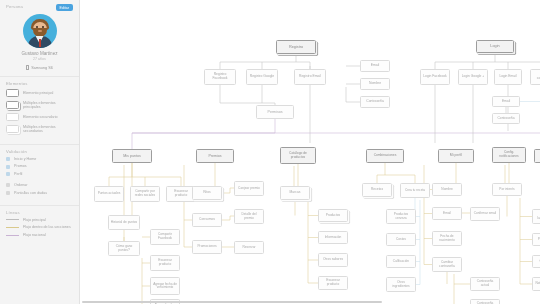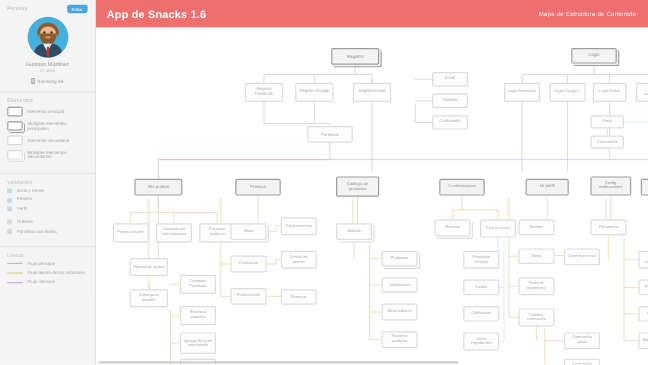--- a/index.html
+++ b/index.html
@@ -206,24 +206,20 @@
             <span class="legend-label">Flujo dentro de las secciones</span>
           </div>
           <div class="line-row">
             <span class="lseg" style="border-top: 1px solid rgb(201, 179, 211);"></span>
             <span class="legend-label">Flujo nacional</span>
           </div>
         </div>
     </section>
   </aside>
 
-  <header id="header">
-    <div class="h-title">App de Snacks 1.6</div>
-    <div class="h-sub">Mapa de Estructura de Contenido</div>
-  </header>
 
   <main id="canvas">
     <svg class="links" id="link-layer">
         <path d="M216,31 V39" stroke="#c8c8c8" fill="none" stroke-width="0.6"></path>
         <path d="M140,39 H230" stroke="#c8c8c8" fill="none" stroke-width="0.6"></path>
         <path d="M140,39 V46" stroke="#c8c8c8" fill="none" stroke-width="0.6"></path>
         <path d="M182,39 V46" stroke="#c8c8c8" fill="none" stroke-width="0.6"></path>
         <path d="M230,39 V46" stroke="#c8c8c8" fill="none" stroke-width="0.6"></path>
         <path d="M230,62 V43 " stroke="#c8c8c8" fill="none" stroke-width="0.6"></path>
         <path d="M266,64 V79" stroke="#c8c8c8" fill="none" stroke-width="0.6"></path>

